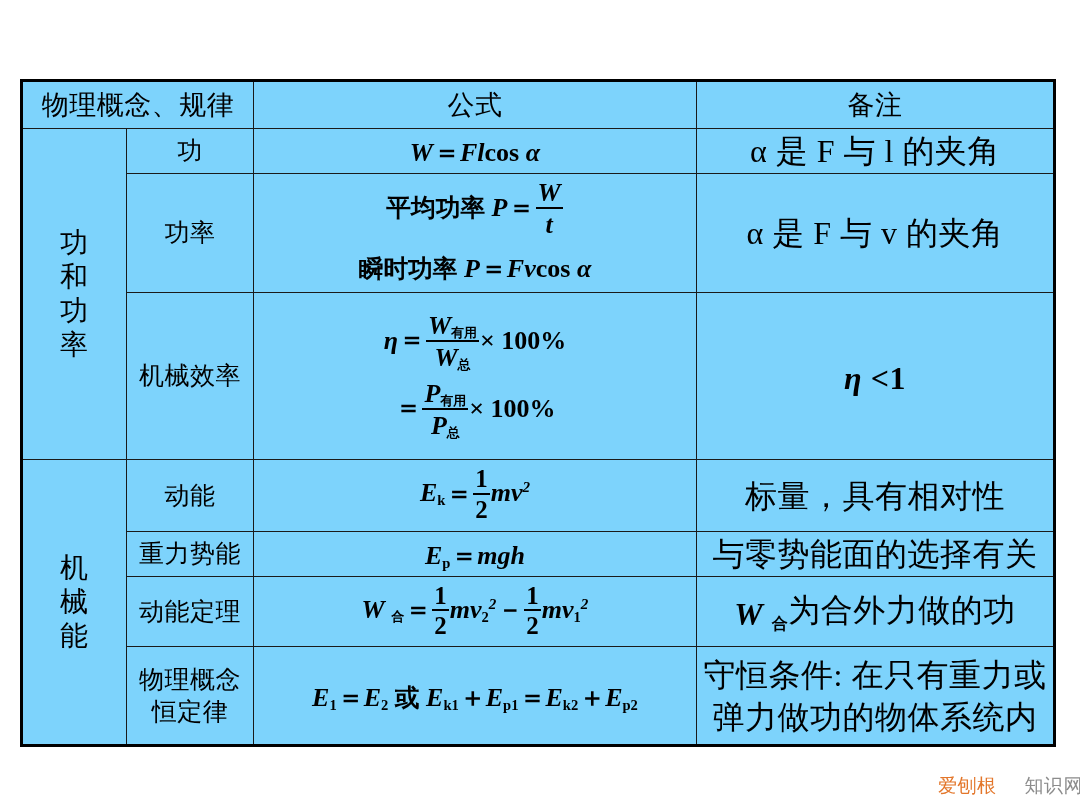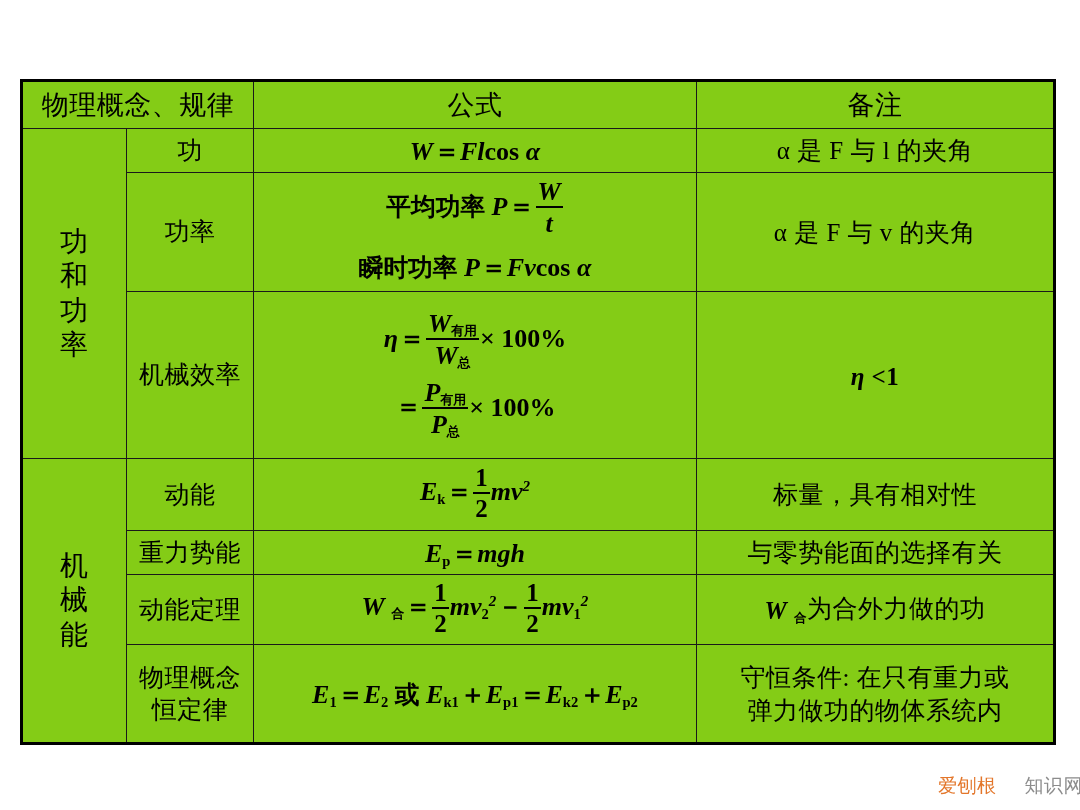--- a/index.html
+++ b/index.html
@@ -22,21 +22,21 @@
     height: 810px;
   }
 
   table.formula-table {
     position: absolute;
     left: 20px;
     top: 79px;
     width: 1036px;
     border-collapse: collapse;
     table-layout: fixed;
-    background: #84cc16;
+    background: #7dd3fc;
   }
 
   table.formula-table td {
     border: 1px solid #1a1a1a;
     text-align: center;
     vertical-align: middle;
     color: #000000;
     padding: 1px 3px;
   }
 
@@ -69,21 +69,21 @@
     white-space: normal;
   }
 
   .name-cell {
     font-size: 25px;
     line-height: 1.28;
     letter-spacing: 0.5px;
   }
 
   .note-cell {
-    font-size: 25px;
+    font-size: 32px;
     line-height: 1.32;
     letter-spacing: 0.5px;
   }
 
   .formula-cell {
     font-size: 26px;
     line-height: 1.35;
   }
 
   

